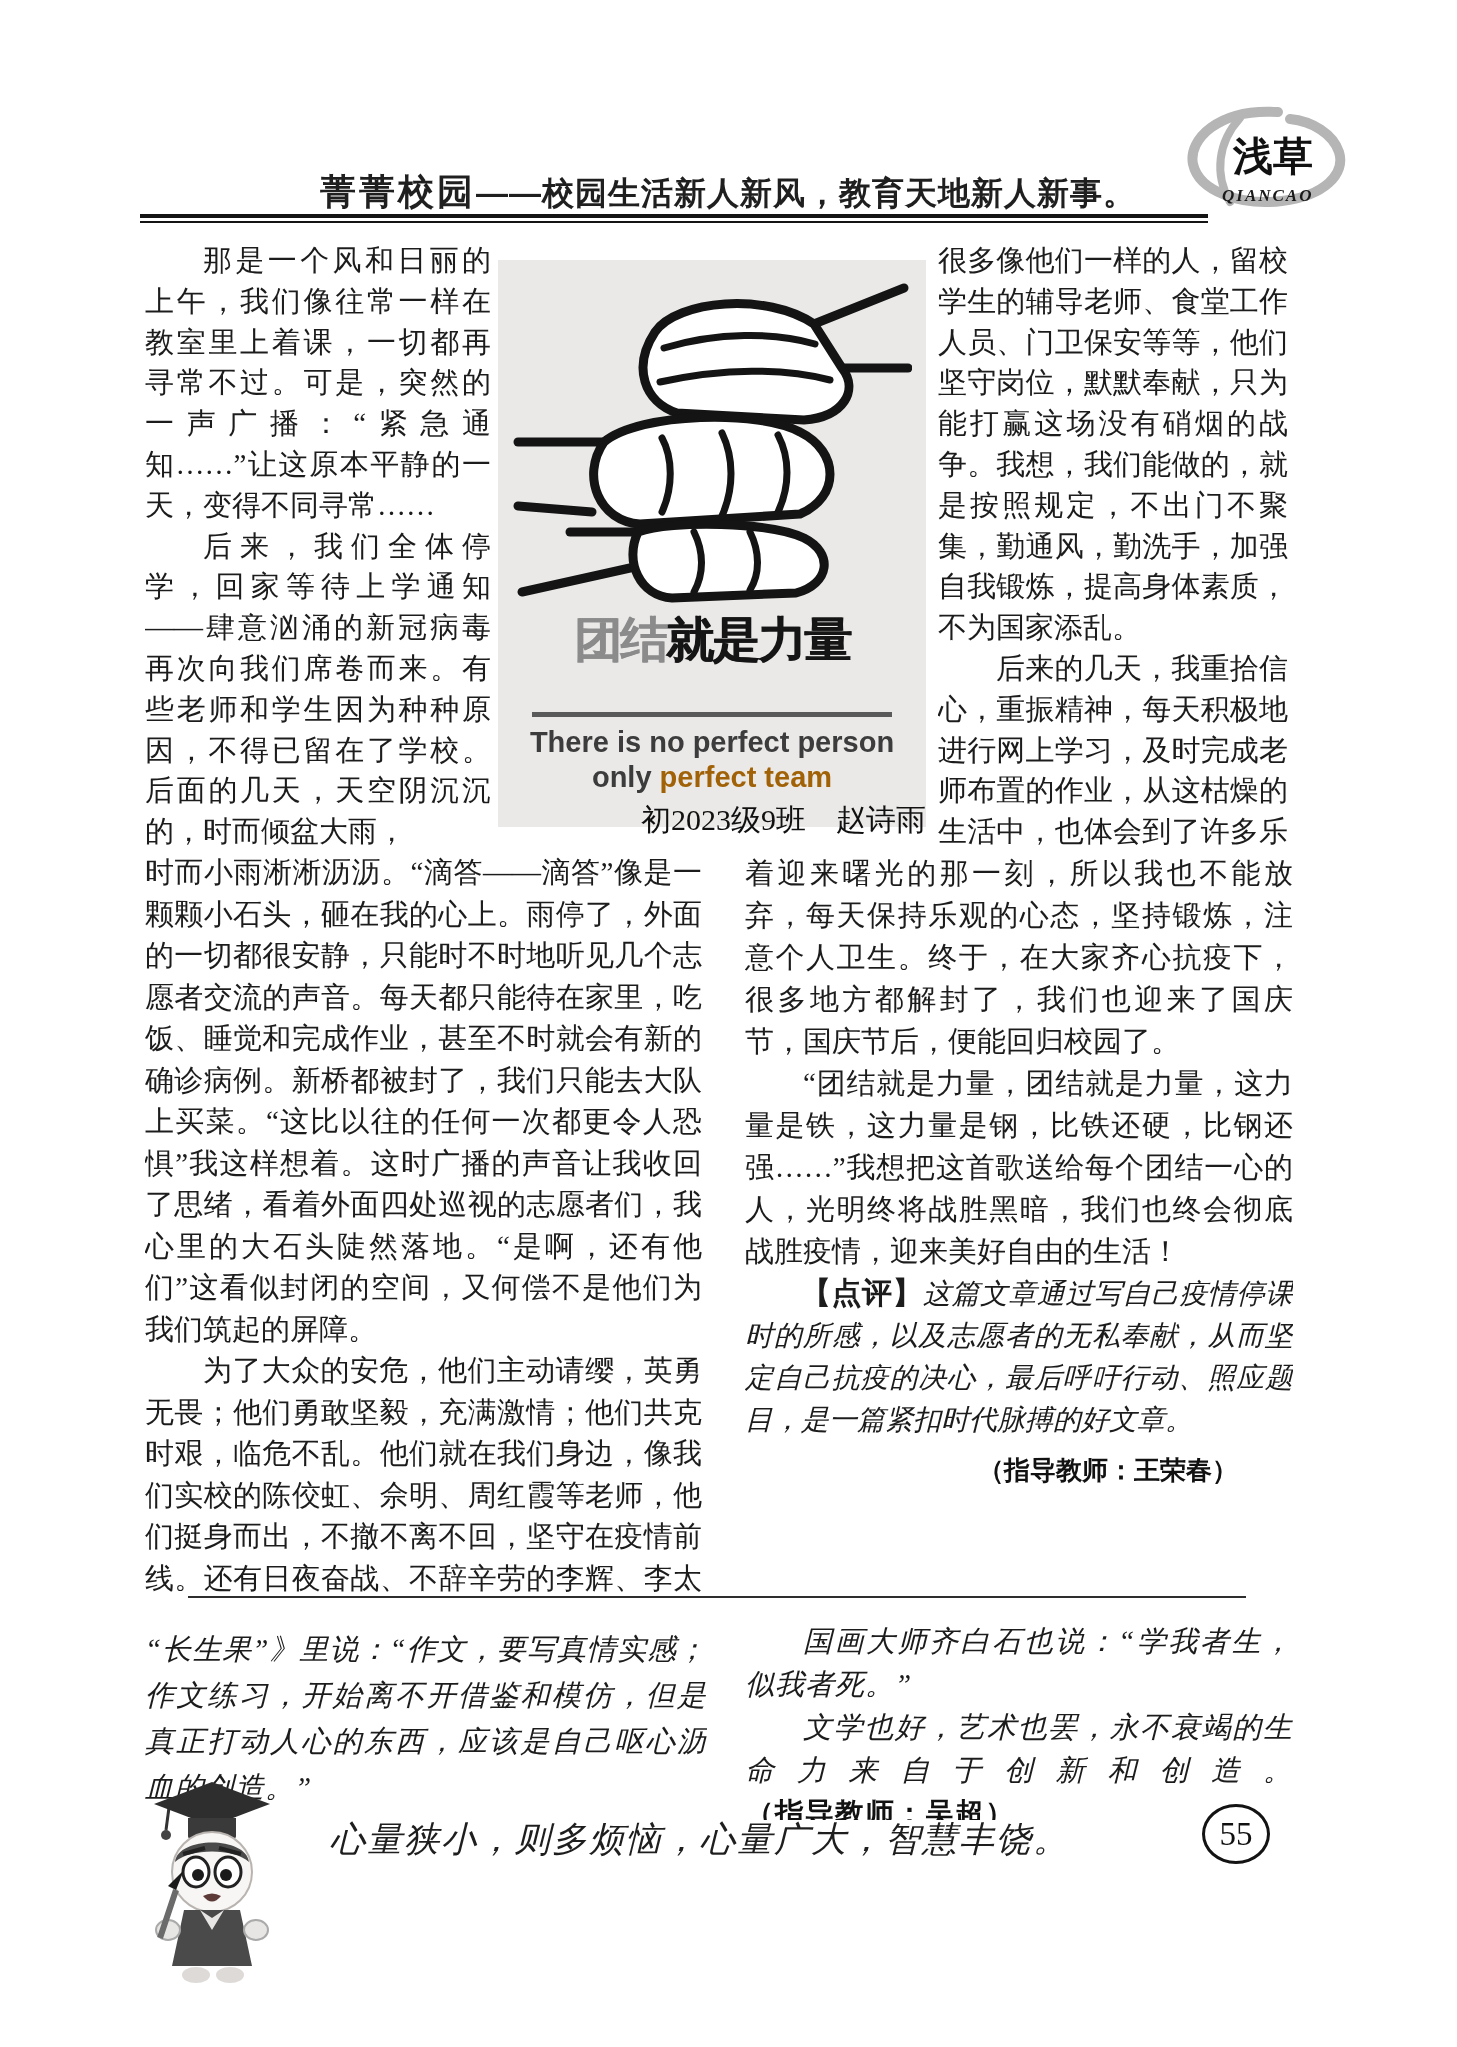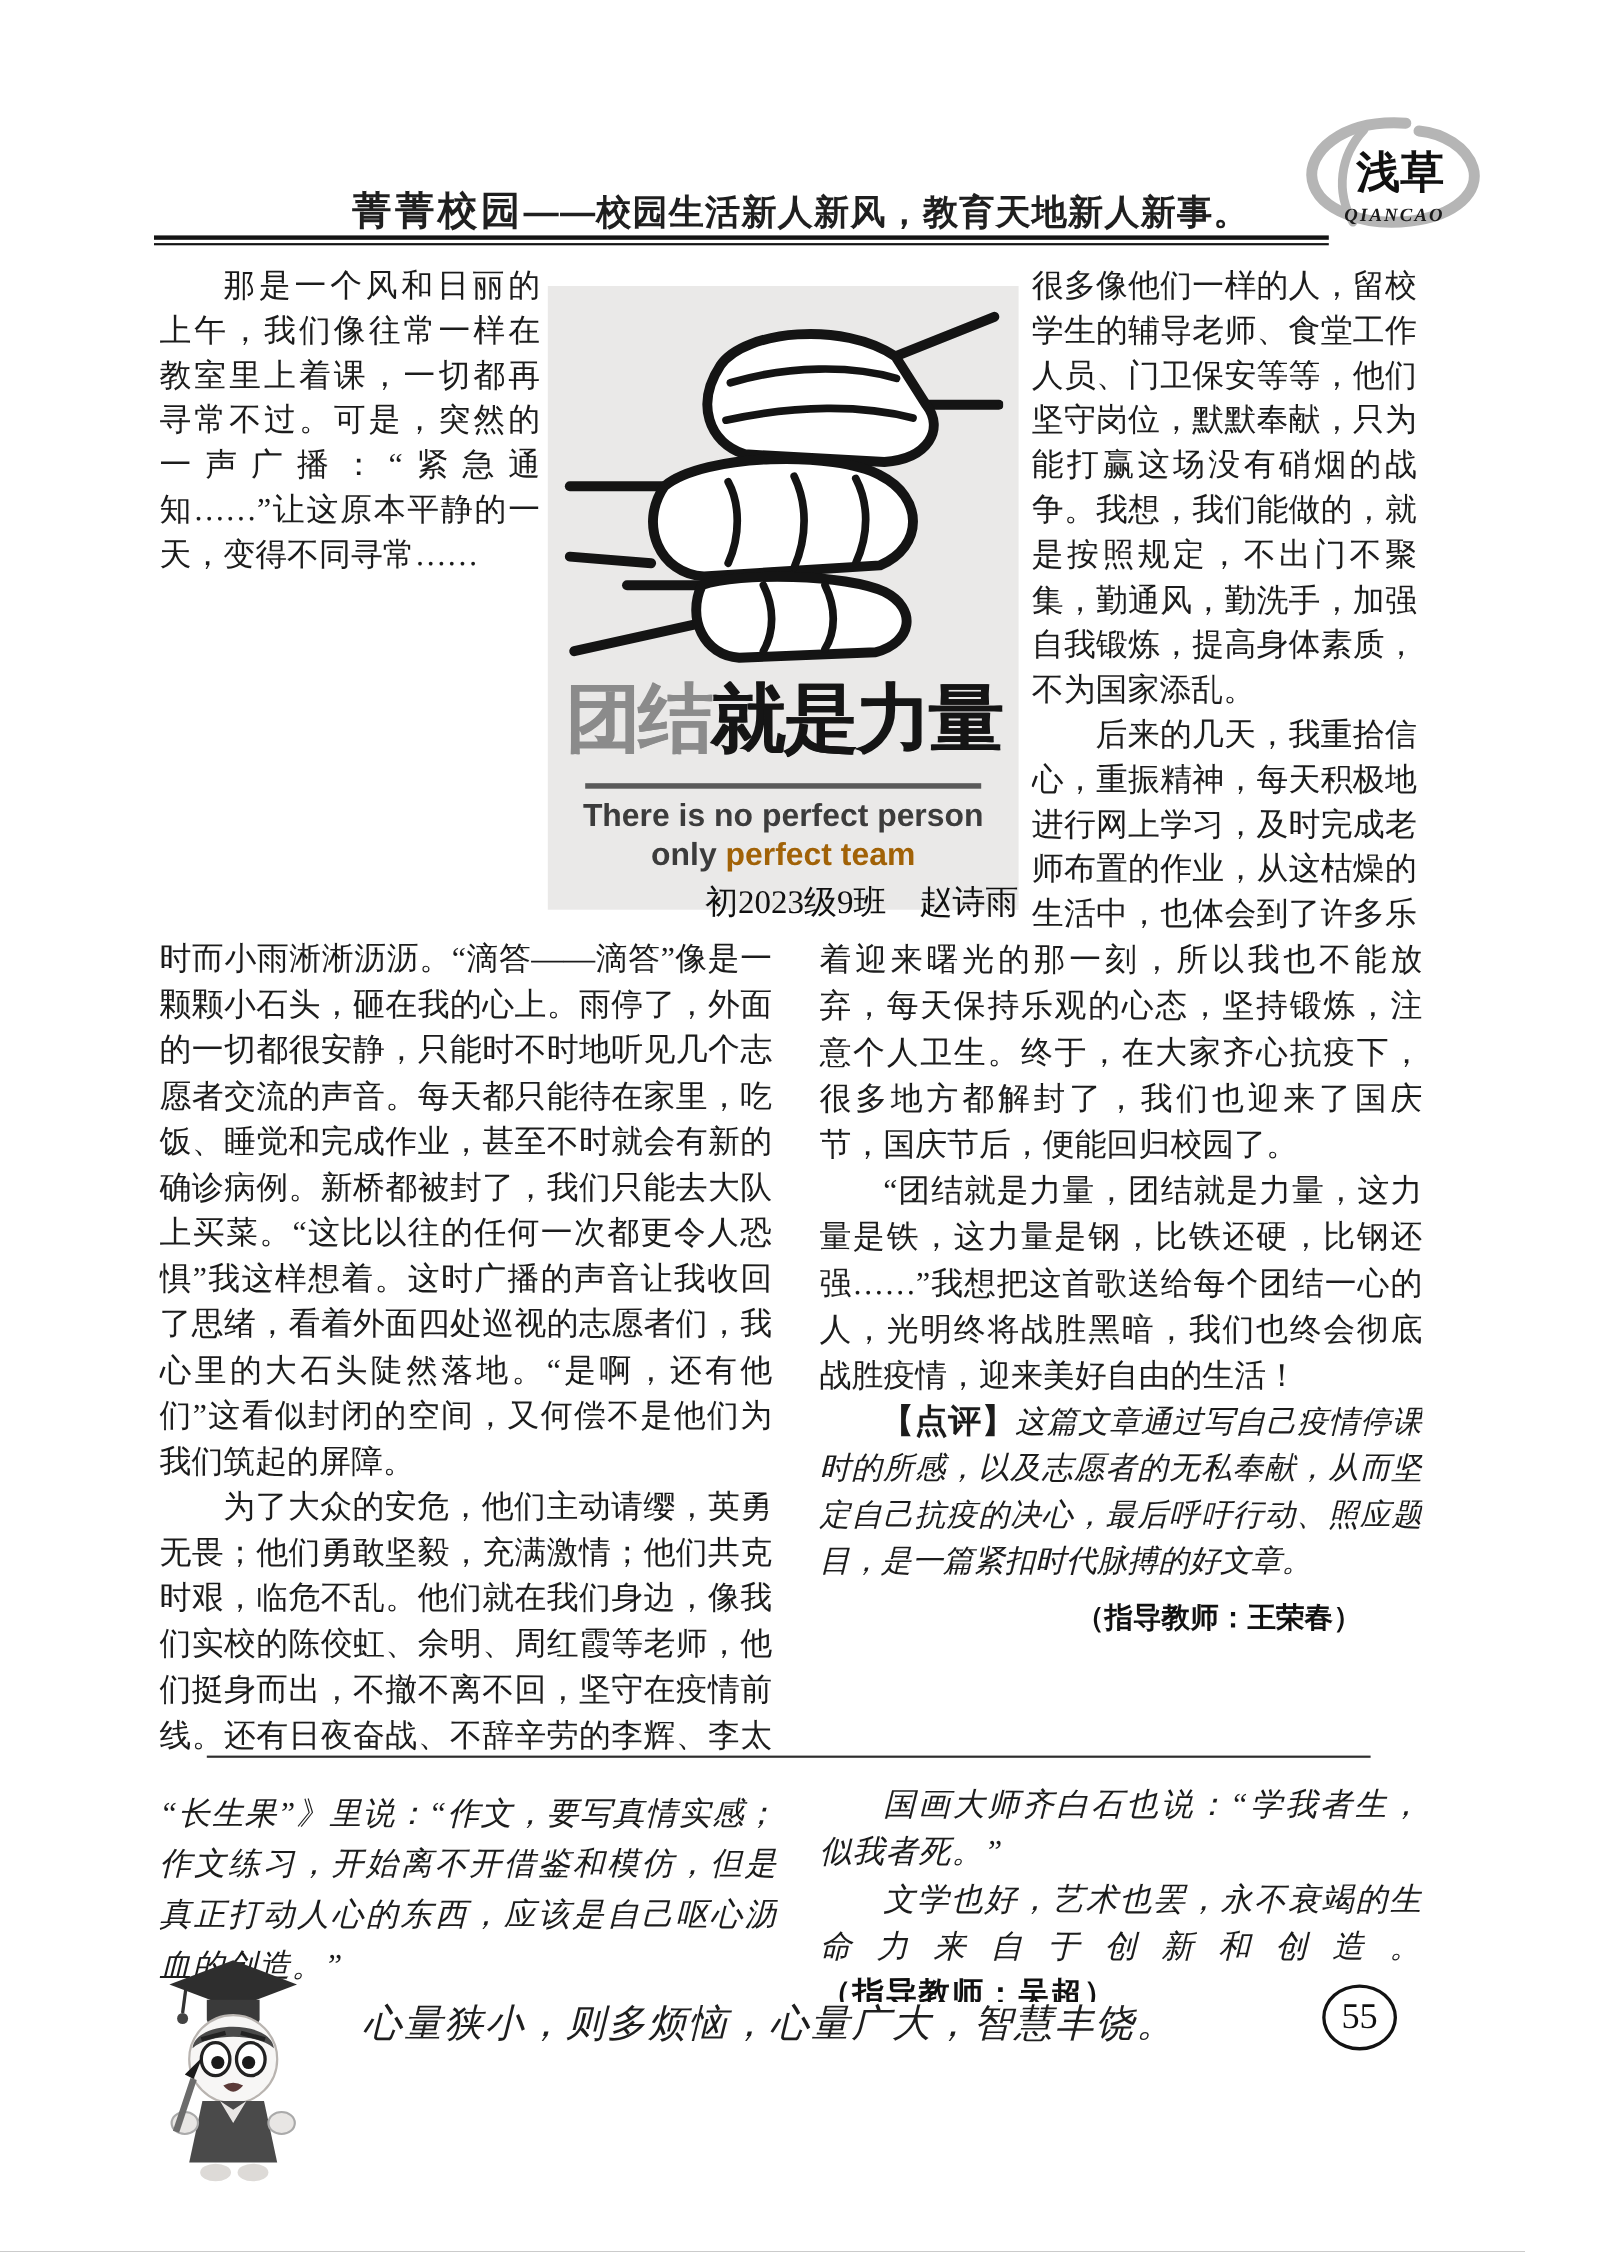--- a/index.html
+++ b/index.html
@@ -38,21 +38,21 @@
   }
 
   
   .unity-image {
     position:absolute; left:498px; top:260px; width:428px; height:567px;
     background:#eae9e8; text-align:center;
   }
   .fists { position:absolute; top:10px; left:14px; }
   .unity-title {
     position:absolute; top:348px; left:0; width:100%; white-space:nowrap;
-    font-size:68px; font-weight:900; letter-spacing:-2px;
+    font-size:48px; font-weight:900; letter-spacing:-2px;
     font-family:"Liberation Serif", serif;
     text-shadow:1px 0 0 currentColor;
   }
   .unity-title .gray  { color:#8b8b8b; text-shadow:1px 0 0 #8b8b8b; }
   .unity-title .black { color:#151515; text-shadow:1px 0 0 #151515; }
   .unity-rule { position:absolute; top:452px; left:34px; width:360px; height:5px; background:#5a5a5a; }
   .unity-en1, .unity-en2 {
     position:absolute; left:0; width:100%;
     font-family:"Liberation Sans", sans-serif; font-weight:700; font-size:29px; color:#3c3c3c;
   }
@@ -102,20 +102,21 @@
     </svg>
   </div>
 
   <div class="header-rule">
     <div class="r1"></div>
       <div class="r2"></div>
   </div>
 
   <div class="col col-1-top">
     <p class="indent">那是一个风和日丽的上午，我们像往常一样在教室里上着课，一切都再寻常不过。可是，突然的一声广播：“紧急通知……”让这原本平静的一天，变得不同寻常……</p>
+    <p class="indent">后来，我们全体停学，回家等待上学通知——肆意汹涌的新冠病毒再次向我们席卷而来。有些老师和学生因为种种原因，不得已留在了学校。后面的几天，天空阴沉沉的，时而倾盆大雨，</p>
   </div>
 
   <div class="unity-image">
     <svg class="fists" viewBox="0 0 400 335" width="400" height="335">
       <g fill="#ffffff" stroke="#141414" stroke-width="9" stroke-linecap="round" stroke-linejoin="round">
 
         <path d="M 392 18 L 302 54" fill="none"></path>
         <path d="M 396 98 L 330 98" fill="none"></path>
 
         <path d="M 302 54 C 255 22 165 30 143 62 C 120 97 132 132 165 143 L 292 150 C 332 147 347 120 330 98 Z"></path>

